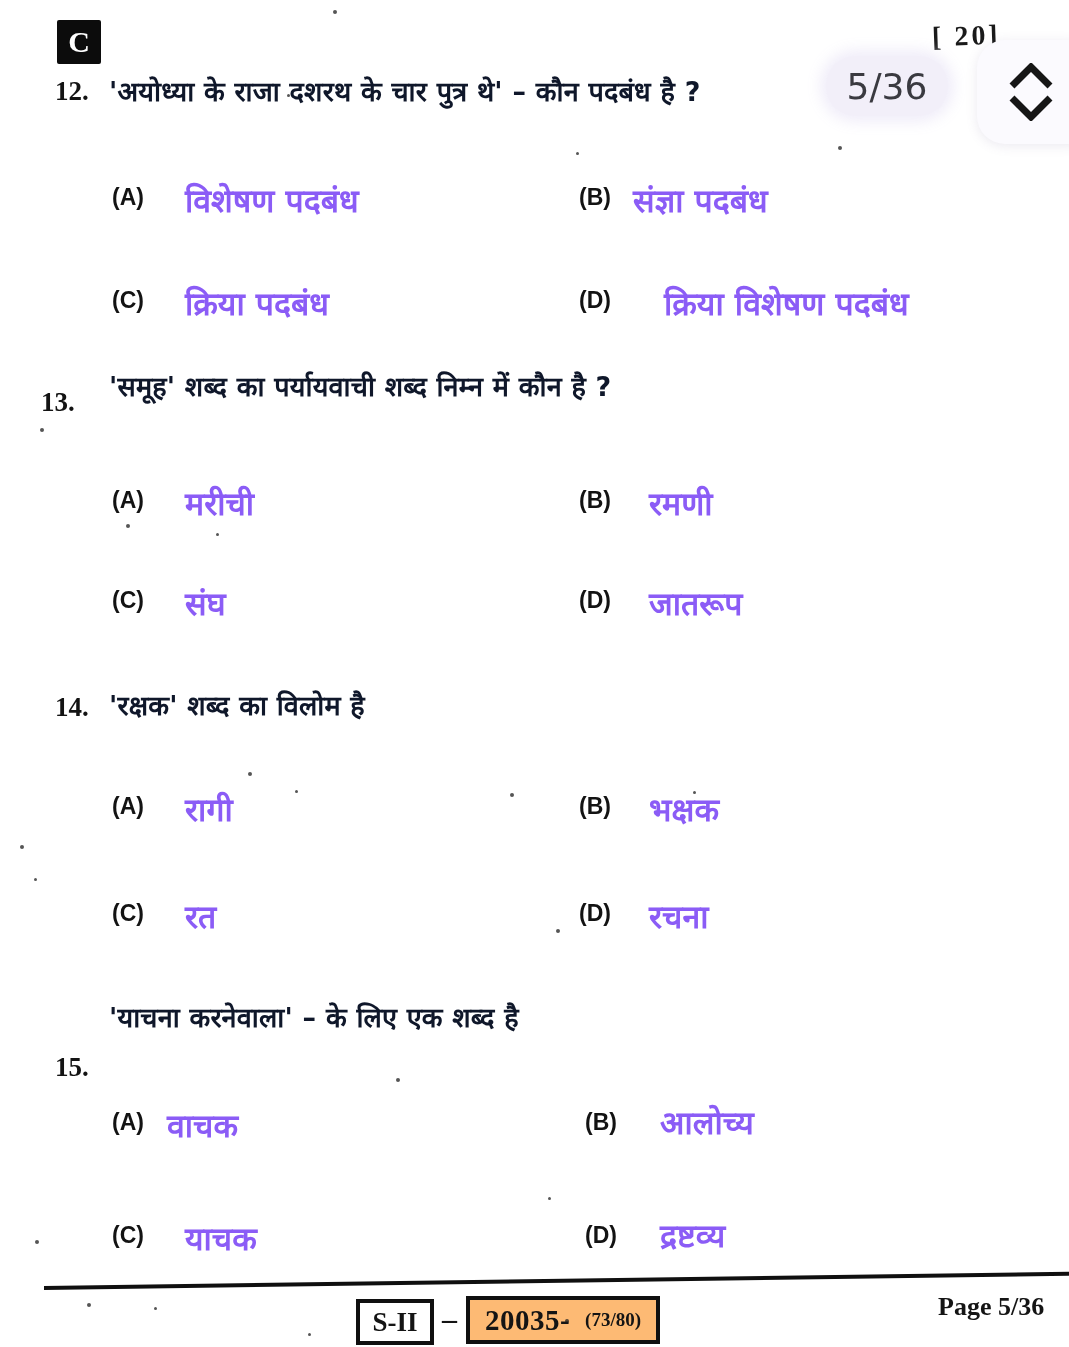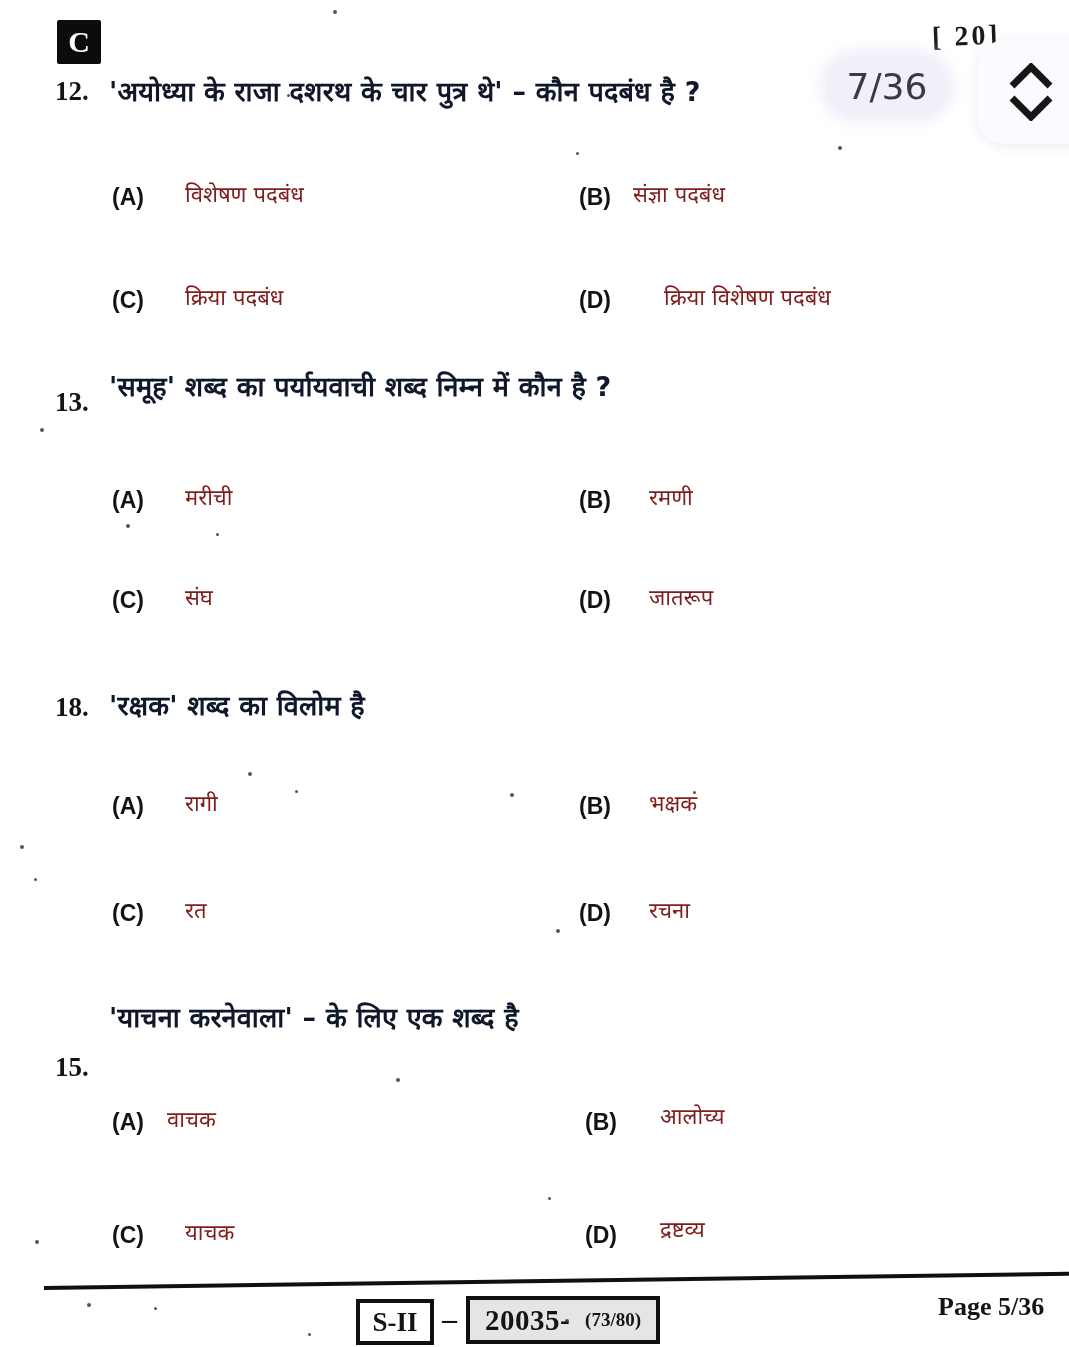--- a/index.html
+++ b/index.html
@@ -21,21 +21,21 @@
     position:absolute;left:932px;top:20px;
     font:600 28px "Liberation Serif", serif;letter-spacing:3px;
     transform:rotate(-2deg);color:#1a1a1a;white-space:nowrap;
   }
   .qnum{position:absolute;font:700 27px "Liberation Serif", serif;color:#131313;}
   .qtext{
     position:absolute;font-size:27px;font-weight:600;color:#0f172a;
     white-space:nowrap;letter-spacing:0.2px;
   }
   .optlabel{position:absolute;font:700 23px "Liberation Sans", sans-serif;color:#131313;}
-  .opttext{position:absolute;font-size:22px;font-weight:400;color:#7f1d1d;white-space:nowrap;}
+  .opttext{position:absolute;font-size:32px;font-weight:700;color:#8b5cf6;white-space:nowrap;}
 
   
   .page-badge{
     position:absolute;left:826px;top:56px;width:122px;height:60px;
     background:#f2eff9;border-radius:30px;
     display:flex;align-items:center;justify-content:center;
     font:400 36px "DejaVu Sans", sans-serif;color:#3a3a40;
     box-shadow:0 0 14px 6px rgba(238,235,248,0.9);
   }
   .nav-button{
@@ -54,71 +54,71 @@
   }
   .paper-code-box{
     position:absolute;left:356px;top:1299px;width:78px;height:46px;
     border:4px solid #101010;box-sizing:border-box;background:#fff;
     display:flex;align-items:center;justify-content:center;
     font:700 27px "Liberation Serif", serif;
   }
   .footer-dash{position:absolute;left:442px;top:1302px;font:700 30px "Liberation Serif", serif;}
   .booklet-box{
     position:absolute;left:466px;top:1296px;width:194px;height:48px;
-    border:4px solid #101010;box-sizing:border-box;background:#e5e5e5;
+    border:4px solid #101010;box-sizing:border-box;background:#fdba74;
     display:flex;align-items:center;justify-content:center;
   }
   .booklet-main{font:700 29px "Liberation Serif", serif;letter-spacing:0.5px;}
   .booklet-sub{font:700 19px "Liberation Serif", serif;margin-left:15px;}
   .page-label{position:absolute;left:938px;top:1292px;font:700 26px "Liberation Serif", serif;}
 
   
   .speck{position:absolute;background:#1c1c1c;border-radius:50%;opacity:0.75;}
 </style>
 </head>
 <body>
 
 <div>
 
   <div class="c-box">C</div>
   <div class="corner-mark">[ 20]</div>
 
-  <div class="page-badge">7/36</div>
+  <div class="page-badge">5/36</div>
   <div class="nav-button">
     <svg width="48" height="26" viewBox="0 0 48 26">
       <polyline points="5,23 24,4 43,23" fill="none" stroke="#161616" stroke-width="7"></polyline>
     </svg>
     <svg width="48" height="26" viewBox="0 0 48 26">
       <polyline points="5,3 24,22 43,3" fill="none" stroke="#161616" stroke-width="7"></polyline>
     </svg>
   </div>
 
   <span class="qnum" style="left:55px;top:76px">12.</span>
   <span class="qtext dev" style="left:109px;top:72px">'अयोध्या के राजा दशरथ के चार पुत्र थे' – कौन पदबंध है ?</span>
   <span class="optlabel" style="left:112px;top:184px">(A)</span>
   <span class="opttext dev" style="left:185px;top:178px">विशेषण पदबंध</span>
   <span class="optlabel" style="left:579px;top:184px">(B)</span>
   <span class="opttext dev" style="left:633px;top:178px">संज्ञा पदबंध</span>
   <span class="optlabel" style="left:112px;top:287px">(C)</span>
   <span class="opttext dev" style="left:185px;top:281px">क्रिया पदबंध</span>
   <span class="optlabel" style="left:579px;top:287px">(D)</span>
   <span class="opttext dev" style="left:664px;top:281px">क्रिया विशेषण पदबंध</span>
 
-  <span class="qnum" style="left:55px;top:387px">13.</span>
+  <span class="qnum" style="left:41px;top:387px">13.</span>
   <span class="qtext dev" style="left:109px;top:367px">'समूह' शब्द का पर्यायवाची शब्द निम्न में कौन है ?</span>
   <span class="optlabel" style="left:112px;top:487px">(A)</span>
   <span class="opttext dev" style="left:185px;top:481px">मरीची</span>
   <span class="optlabel" style="left:579px;top:487px">(B)</span>
   <span class="opttext dev" style="left:649px;top:481px">रमणी</span>
   <span class="optlabel" style="left:112px;top:587px">(C)</span>
   <span class="opttext dev" style="left:185px;top:581px">संघ</span>
   <span class="optlabel" style="left:579px;top:587px">(D)</span>
   <span class="opttext dev" style="left:649px;top:581px">जातरूप</span>
 
-  <span class="qnum" style="left:55px;top:692px">18.</span>
+  <span class="qnum" style="left:55px;top:692px">14.</span>
   <span class="qtext dev" style="left:109px;top:686px">'रक्षक' शब्द का विलोम है</span>
   <span class="optlabel" style="left:112px;top:793px">(A)</span>
   <span class="opttext dev" style="left:185px;top:787px">रागी</span>
   <span class="optlabel" style="left:579px;top:793px">(B)</span>
   <span class="opttext dev" style="left:649px;top:787px">भक्षक</span>
   <span class="optlabel" style="left:112px;top:900px">(C)</span>
   <span class="opttext dev" style="left:185px;top:894px">रत</span>
   <span class="optlabel" style="left:579px;top:900px">(D)</span>
   <span class="opttext dev" style="left:649px;top:894px">रचना</span>
 

